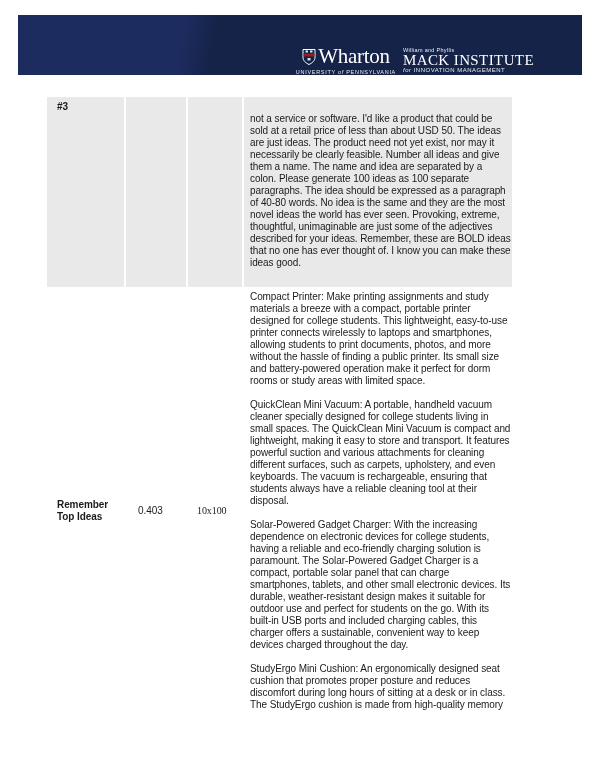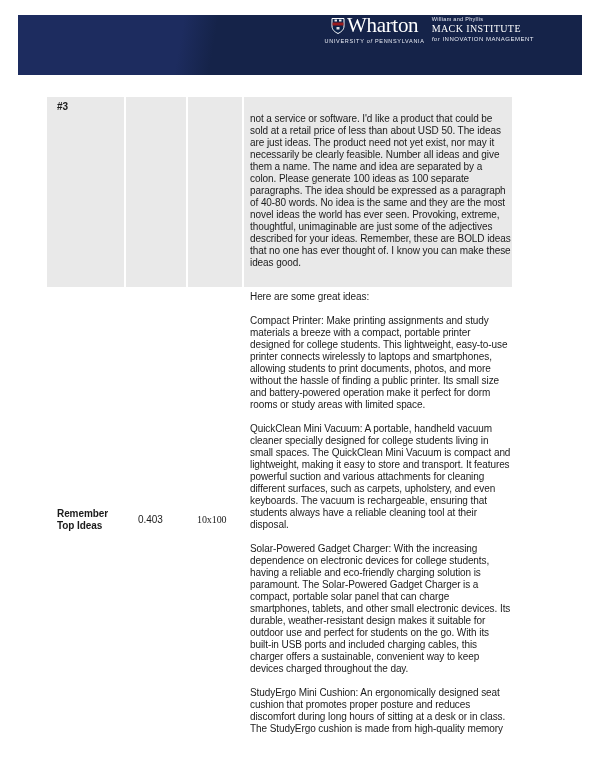--- a/index.html
+++ b/index.html
@@ -3,32 +3,32 @@
 <meta charset="utf-8">
 <style>
   * { margin:0; padding:0; box-sizing:border-box; }
   html,body { width:600px; height:776px; background:#ffffff; overflow:hidden; }
   body { font-family:"Liberation Sans","DejaVu Sans",sans-serif; color:#1b1b1b; position:relative; }
 
   
   .banner {
     position:absolute; left:18px; top:15px; width:564px; height:60px;
     background:linear-gradient(100deg,#1d2c5f 0%,#1d2c5f 29%,#152349 35%,#152349 100%);
-    display:flex; align-items:flex-start; justify-content:flex-end;
+    display:flex; align-items:flex-end; justify-content:flex-end;
   }
   .logo-group { display:flex; align-items:flex-start; margin-right:48px; color:#ffffff; }
   .wharton-unit { display:flex; flex-direction:column; align-items:center; }
   .wharton-top { display:flex; align-items:center; gap:2px; }
   .wharton-word { font-family:"Liberation Serif","DejaVu Serif",serif; font-size:21px; line-height:21px; letter-spacing:-0.3px; }
   .wharton-univ { font-size:5.5px; letter-spacing:0.7px; margin-top:2px; color:#e8ebf4; white-space:nowrap; }
   .wharton-univ i { text-transform:lowercase; }
   .wharton-univ span { text-transform:uppercase; }
   .mack-unit { display:flex; flex-direction:column; margin-left:7px; padding-top:1px; }
   .mack-l1 { font-size:5.5px; letter-spacing:0.3px; color:#e8ebf4; }
-  .mack-l2 { font-family:"Liberation Serif","DejaVu Serif",serif; font-size:10px; line-height:14px; letter-spacing:0.4px; }
+  .mack-l2 { font-family:"Liberation Serif","DejaVu Serif",serif; font-size:15px; line-height:14px; letter-spacing:0.4px; }
   .mack-l3 { font-size:6px; letter-spacing:0.5px; color:#e8ebf4; text-transform:uppercase; }
   .mack-l3 i { text-transform:lowercase; }
 
   
   .tbl { position:absolute; left:47px; top:97px; width:465px; }
   .row { display:grid; grid-template-columns:77px 60px 54px 268px; column-gap:2px; }
   .row-gray .cell { background:#e9e9e9; }
   .row-gray .cell { min-height:165px; }
   .row-white .cell { background:#ffffff; min-height:448px; }
 
@@ -97,21 +97,20 @@
     <div class="cell label-cell-mid">
       <span>Remember Top Ideas</span>
     </div>
     <div class="cell score-cell">
       <span>0.403</span>
     </div>
     <div class="cell size-cell">
       <span>10x100</span>
     </div>
     <div class="cell text-cell">
-        <p>Here are some great ideas:</p>
         <p>Compact Printer: Make printing assignments and study materials a breeze with a compact, portable printer designed for college students. This lightweight, easy-to-use printer connects wirelessly to laptops and smartphones, allowing students to print documents, photos, and more without the hassle of finding a public printer. Its small size and battery-powered operation make it perfect for dorm rooms or study areas with limited space.</p>
         <p>QuickClean Mini Vacuum: A portable, handheld vacuum cleaner specially designed for college students living in small spaces. The QuickClean Mini Vacuum is compact and lightweight, making it easy to store and transport. It features powerful suction and various attachments for cleaning different surfaces, such as carpets, upholstery, and even keyboards. The vacuum is rechargeable, ensuring that students always have a reliable cleaning tool at their disposal.</p>
         <p>Solar-Powered Gadget Charger: With the increasing dependence on electronic devices for college students, having a reliable and eco-friendly charging solution is paramount. The Solar-Powered Gadget Charger is a compact, portable solar panel that can charge smartphones, tablets, and other small electronic devices. Its durable, weather-resistant design makes it suitable for outdoor use and perfect for students on the go. With its built-in USB ports and included charging cables, this charger offers a sustainable, convenient way to keep devices charged throughout the day.</p>
         <p>StudyErgo Mini Cushion: An ergonomically designed seat cushion that promotes proper posture and reduces discomfort during long hours of sitting at a desk or in class. The StudyErgo cushion is made from high-quality memory</p>
       </div>
   </div>
 
 </div>
 
 </body></html>

